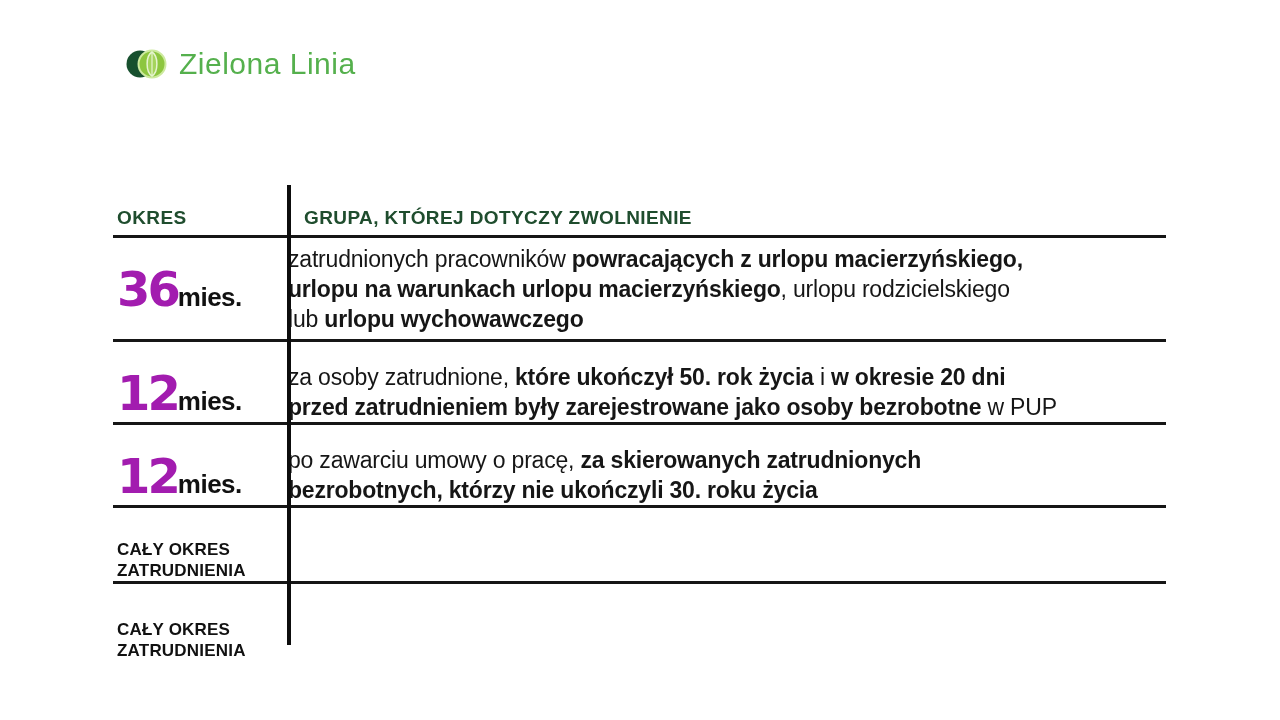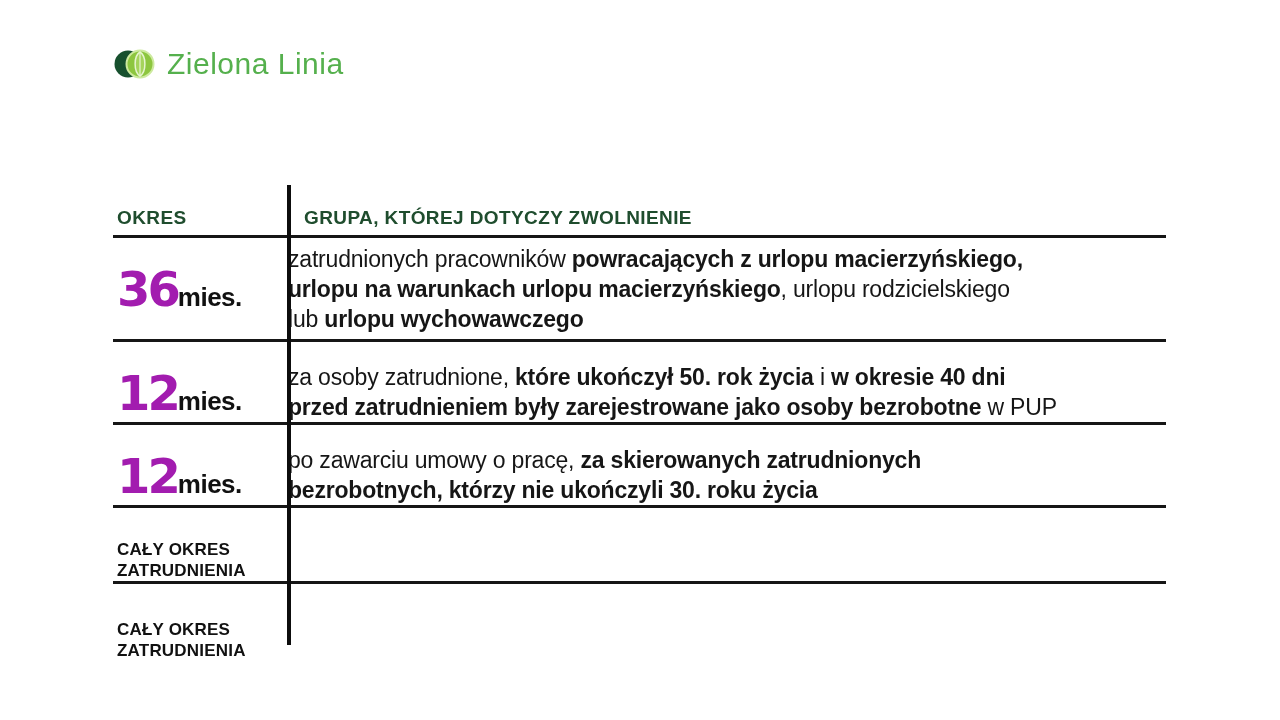--- a/index.html
+++ b/index.html
@@ -10,21 +10,21 @@
     height: 720px;
     background: #ffffff;
     overflow: hidden;
     font-family: "Liberation Sans", sans-serif;
     color: #111111;
   }
 
   
   .logo {
     position: absolute;
-    left: 114px;
+    left: 126px;
     top: 44px;
     display: flex;
     align-items: center;
     gap: 9px;
   }
   .logo-icon { width: 44px; height: 40px; display: block; }
   .logo-text {
     font-size: 30px;
     color: #55b04d;
     letter-spacing: 0.5px;
@@ -163,21 +163,21 @@
           </div>
         </div>
         <div class="trow" style="height: 83px;">
           <div class="cell-period">
             <div class="period-wrap">
               <span class="period-number">12</span>
               <span class="period-unit">mies.</span>
             </div>
           </div>
           <div class="cell-desc">
-            <div><span class="seg-reg">za osoby zatrudnione, </span><span class="seg-bold">które ukończył 50. rok życia</span><span class="seg-reg"> i </span><span class="seg-bold">w okresie 40 dni</span><br><span class="seg-bold">przed zatrudnieniem były zarejestrowane jako osoby bezrobotne</span><span class="seg-reg"> w PUP</span></div>
+            <div><span class="seg-reg">za osoby zatrudnione, </span><span class="seg-bold">które ukończył 50. rok życia</span><span class="seg-reg"> i </span><span class="seg-bold">w okresie 20 dni</span><br><span class="seg-bold">przed zatrudnieniem były zarejestrowane jako osoby bezrobotne</span><span class="seg-reg"> w PUP</span></div>
           </div>
         </div>
         <div class="trow" style="height: 83px;">
           <div class="cell-period">
             <div class="period-wrap">
               <span class="period-number">12</span>
               <span class="period-unit">mies.</span>
             </div>
           </div>
           <div class="cell-desc">

